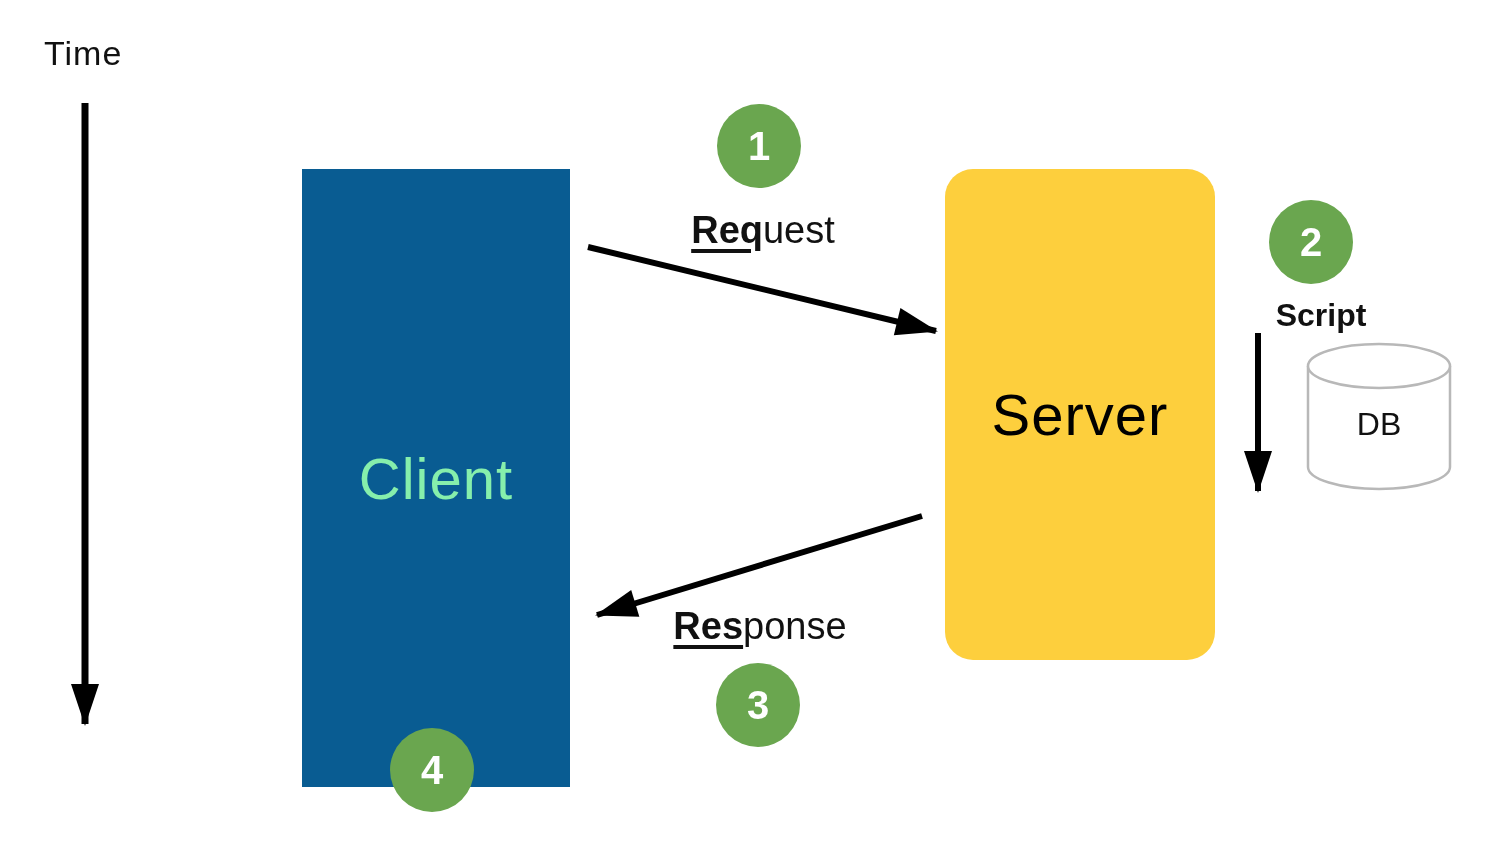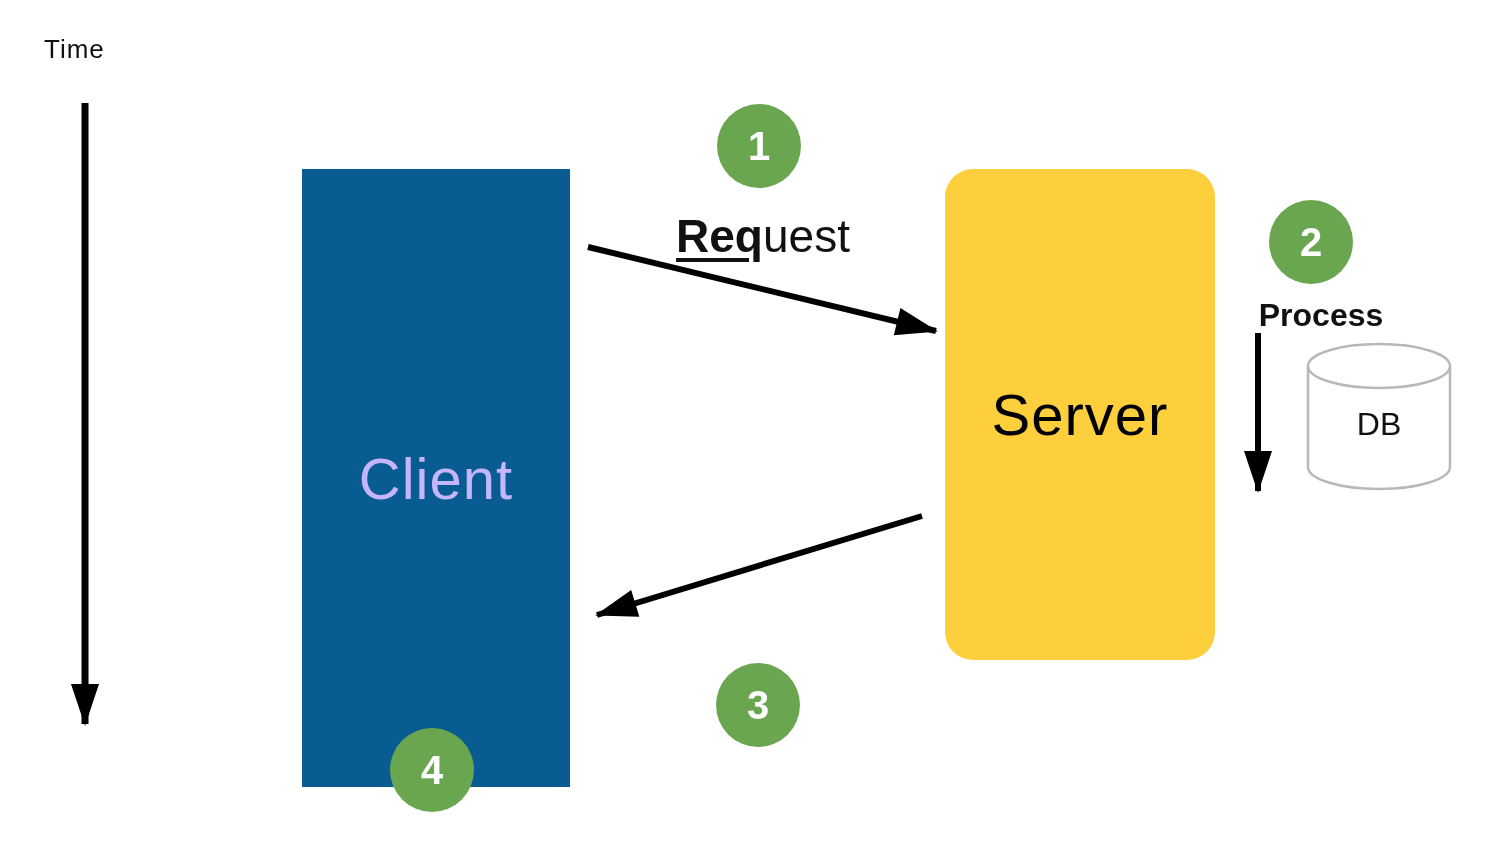--- a/index.html
+++ b/index.html
@@ -15,48 +15,48 @@
   .canvas{
     position:relative;
     width:1507px;height:845px;
     background:#ffffff;
     overflow:hidden;
   }
   .abs{position:absolute;}
   svg.layer{position:absolute;left:0;top:0;width:1507px;height:845px;pointer-events:none;}
   .time-label{
     left:44px;top:34px;
-    font-size:26px;color:var(--text-color);
+    font-size:34px;color:var(--text-color);
     letter-spacing:1px;
   }
   .actor-box{
     display:flex;align-items:center;justify-content:center;
     font-size:58px;letter-spacing:1px;
   }
   .client-box{
     left:302px;top:169px;width:268px;height:618px;
-    background:var(--client-color);color:#c4b5fd;
+    background:var(--client-color);color:#86efac;
   }
   .server-box{
     left:945px;top:169px;width:270px;height:491px;
     background:var(--server-color);color:#000000;border-radius:28px;
   }
   .badge{
     width:84px;height:84px;border-radius:50%;
     background:var(--badge-color);color:#ffffff;
     display:flex;align-items:center;justify-content:center;
     font-size:40px;font-weight:bold;
   }
   .badge-1{left:717px;top:104px;}
   .badge-2{left:1269px;top:200px;}
   .badge-3{left:716px;top:663px;}
   .badge-4{left:390px;top:728px;}
   .msg-label{
     width:300px;text-align:center;
-    font-size:46px;color:var(--text-color);
+    font-size:38px;color:var(--text-color);
   }
   .msg-label .emph{
     font-weight:bold;
     text-decoration:underline;
     text-decoration-thickness:4px;
     text-underline-offset:6px;
   }
   .request-label{left:613px;top:209px;}
   .response-label{left:610px;top:605px;}
   .process-label{
@@ -114,17 +114,20 @@
   <div class="abs badge badge-3">
     <span>3</span>
   </div>
   <div class="abs badge badge-4">
     <span>4</span>
   </div>
 
   <div class="abs msg-label request-label">
     <span class="emph">Req</span><span>uest</span>
   </div>
+  <div class="abs msg-label response-label">
+    <span class="emph">Res</span><span>ponse</span>
+  </div>
 
-  <div class="abs process-label">Process</div>
+  <div class="abs process-label">Script</div>
   <div class="abs db-label">DB</div>
 
 </div>
 
 </body></html>

